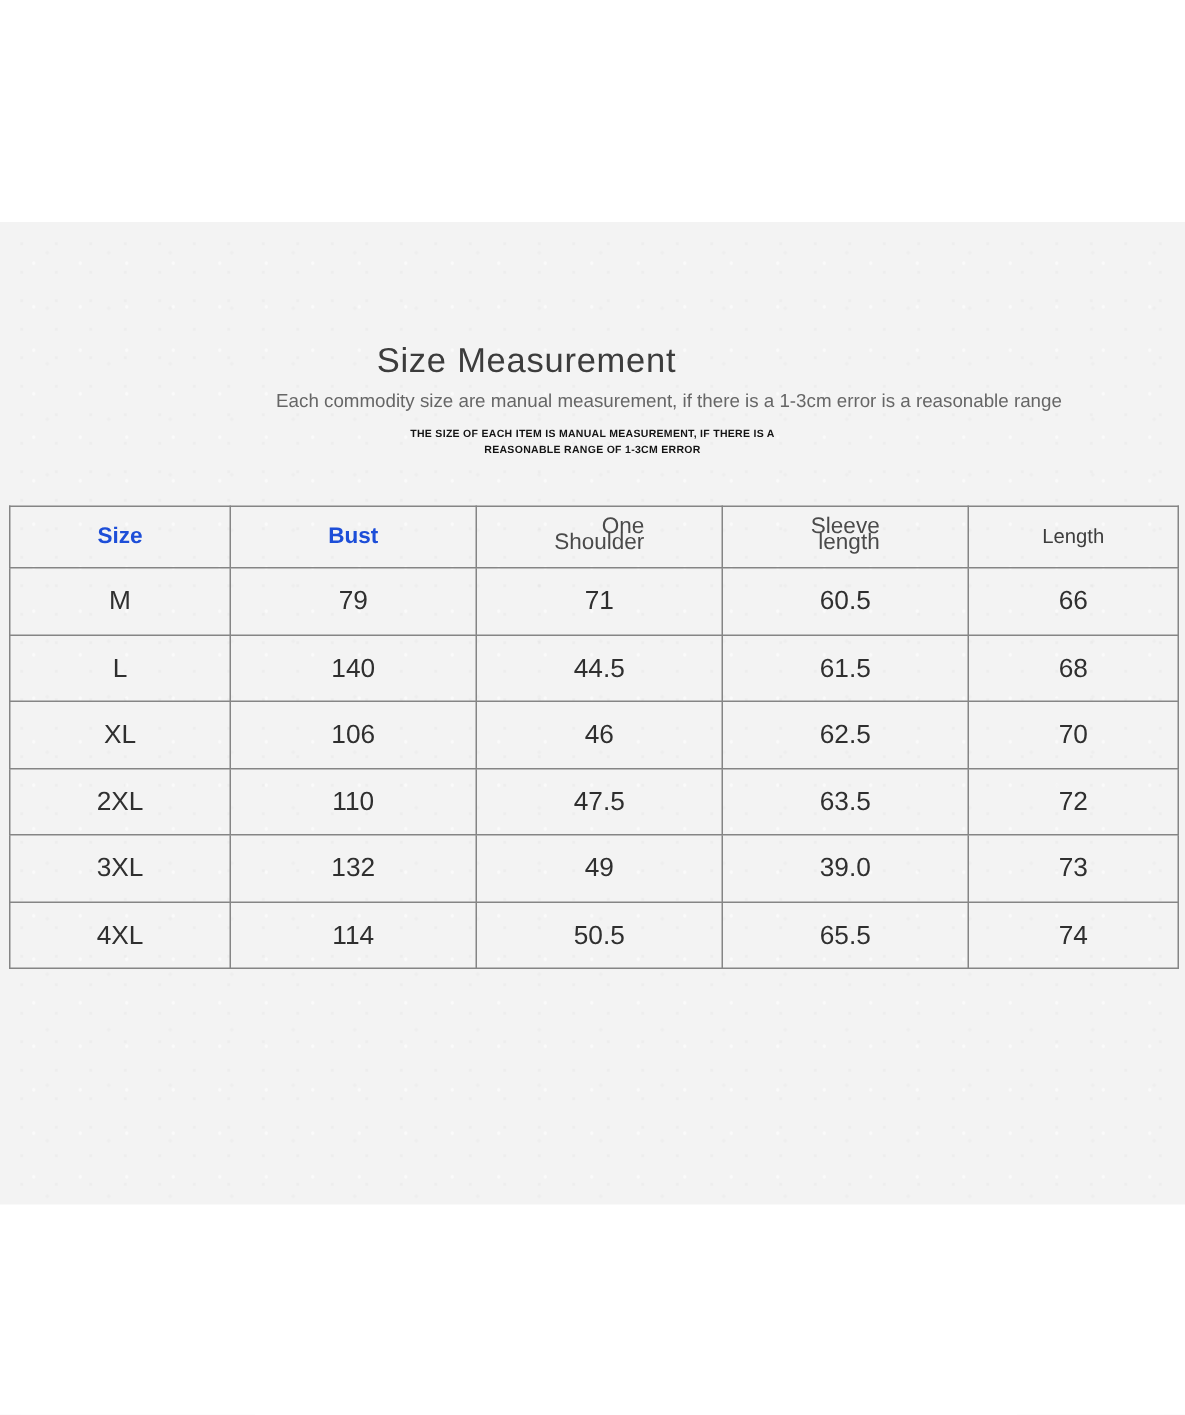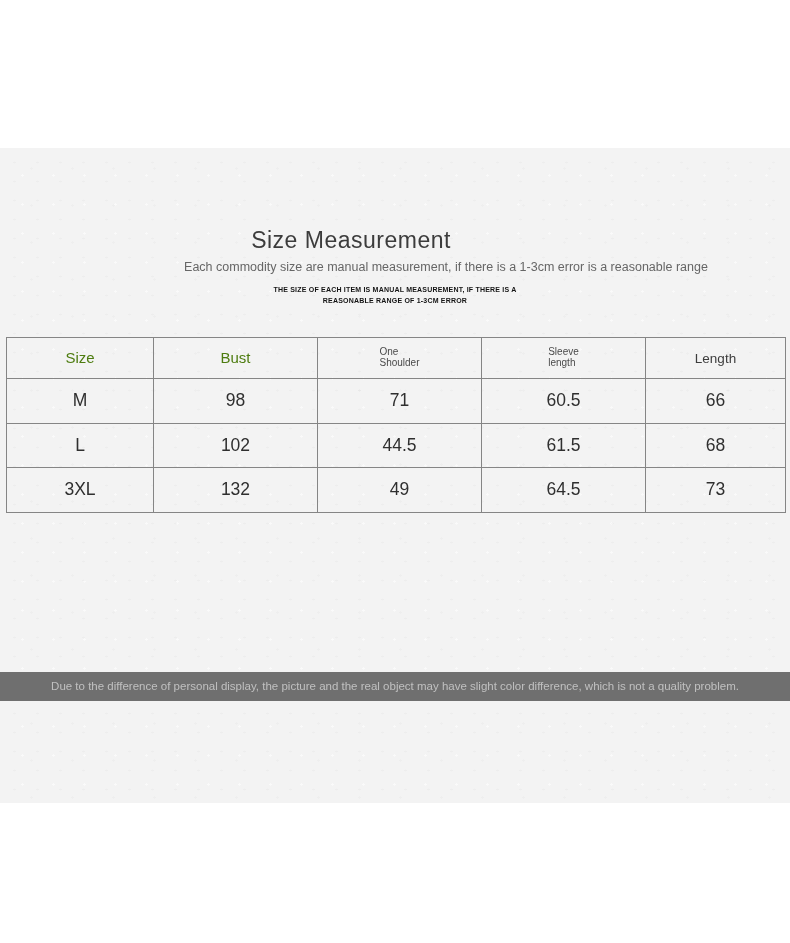--- a/index.html
+++ b/index.html
@@ -83,28 +83,28 @@
     background: transparent;
     font-weight: normal;
   }
   .size-table thead tr { height: 41px; }
   .size-table tbody tr { height: 44.5px; }
   .col-0 { width: 147px; }
   .col-1 { width: 164px; }
   .col-2 { width: 164px; }
   .col-3 { width: 164px; }
   .col-4 { width: 140px; }
-  .th-lg { font-size: 15px; color: #4d7c0f; }
+  .th-lg { font-size: 15px; color: #1d4ed8; font-weight: bold; }
   .th-md { font-size: 13.5px; color: #3d3d3d; }
   .th-sm {
     display: inline-block;
-    font-size: 10px;
+    font-size: 15px;
     line-height: 11.5px;
     color: #4a4a4a;
-    text-align: left;
+    text-align: right;
     white-space: pre-line;
   }
   .cell-size, .cell-num {
     font-size: 17.5px;
     color: #2f2f2f;
   }
 
   .disclaimer {
     position: absolute;
     left: 0;
@@ -146,38 +146,56 @@
         <th><span class="th-sm">One
 Shoulder</span></th>
         <th><span class="th-sm">Sleeve
 length</span></th>
         <th><span class="th-md">Length</span></th>
       </tr>
     </thead>
     <tbody>
       <tr>
         <td class="cell-size">M</td>
-        <td class="cell-num">98</td>
+        <td class="cell-num">79</td>
         <td class="cell-num">71</td>
         <td class="cell-num">60.5</td>
         <td class="cell-num">66</td>
       </tr>
       <tr>
         <td class="cell-size">L</td>
-        <td class="cell-num">102</td>
+        <td class="cell-num">140</td>
         <td class="cell-num">44.5</td>
         <td class="cell-num">61.5</td>
         <td class="cell-num">68</td>
       </tr>
       <tr>
+        <td class="cell-size">XL</td>
+        <td class="cell-num">106</td>
+        <td class="cell-num">46</td>
+        <td class="cell-num">62.5</td>
+        <td class="cell-num">70</td>
+      </tr>
+      <tr>
+        <td class="cell-size">2XL</td>
+        <td class="cell-num">110</td>
+        <td class="cell-num">47.5</td>
+        <td class="cell-num">63.5</td>
+        <td class="cell-num">72</td>
+      </tr>
+      <tr>
         <td class="cell-size">3XL</td>
         <td class="cell-num">132</td>
         <td class="cell-num">49</td>
-        <td class="cell-num">64.5</td>
+        <td class="cell-num">39.0</td>
         <td class="cell-num">73</td>
+      </tr>
+      <tr>
+        <td class="cell-size">4XL</td>
+        <td class="cell-num">114</td>
+        <td class="cell-num">50.5</td>
+        <td class="cell-num">65.5</td>
+        <td class="cell-num">74</td>
       </tr>
     </tbody>
   </table>
 
-  <div class="disclaimer">
-    <span>Due to the difference of personal display, the picture and the real object may have slight color difference, which is not a quality problem.</span>
-  </div>
 </div>
 
 </body></html>

